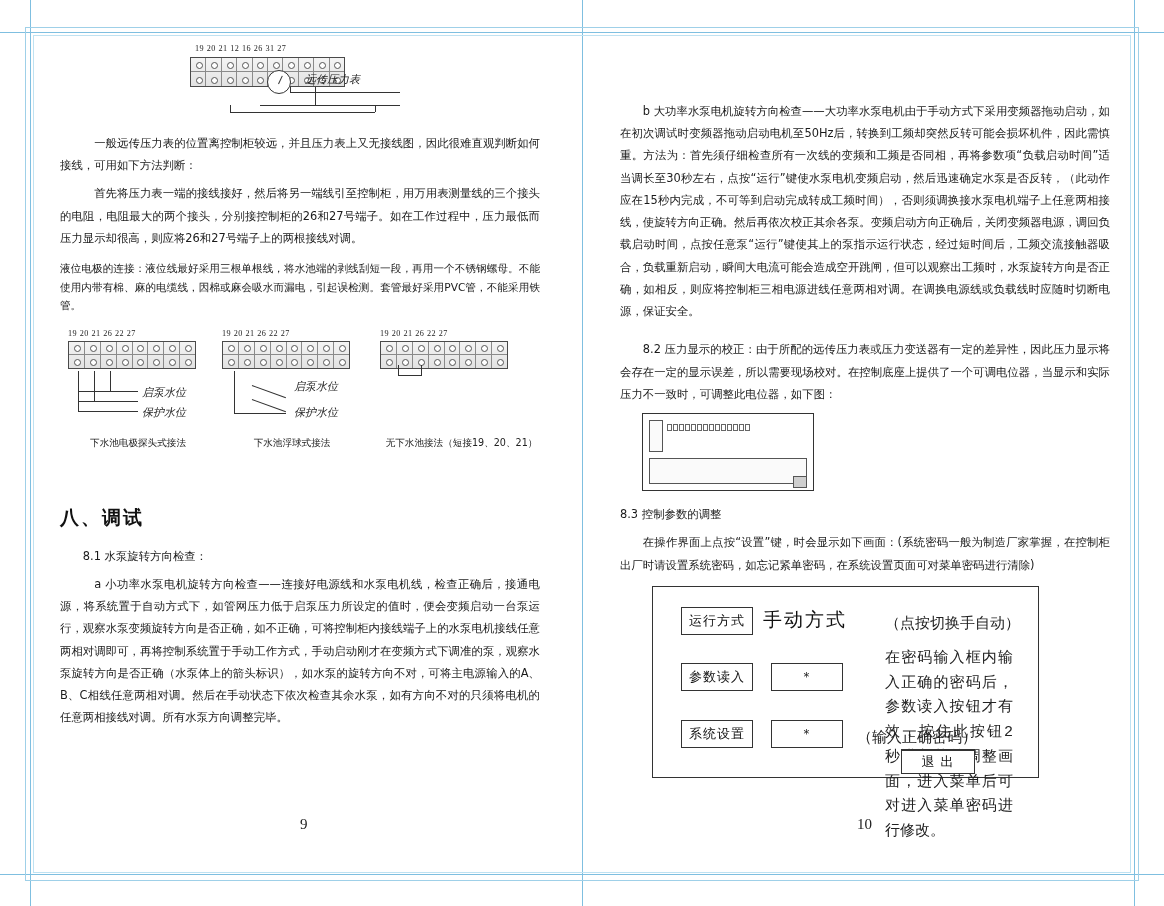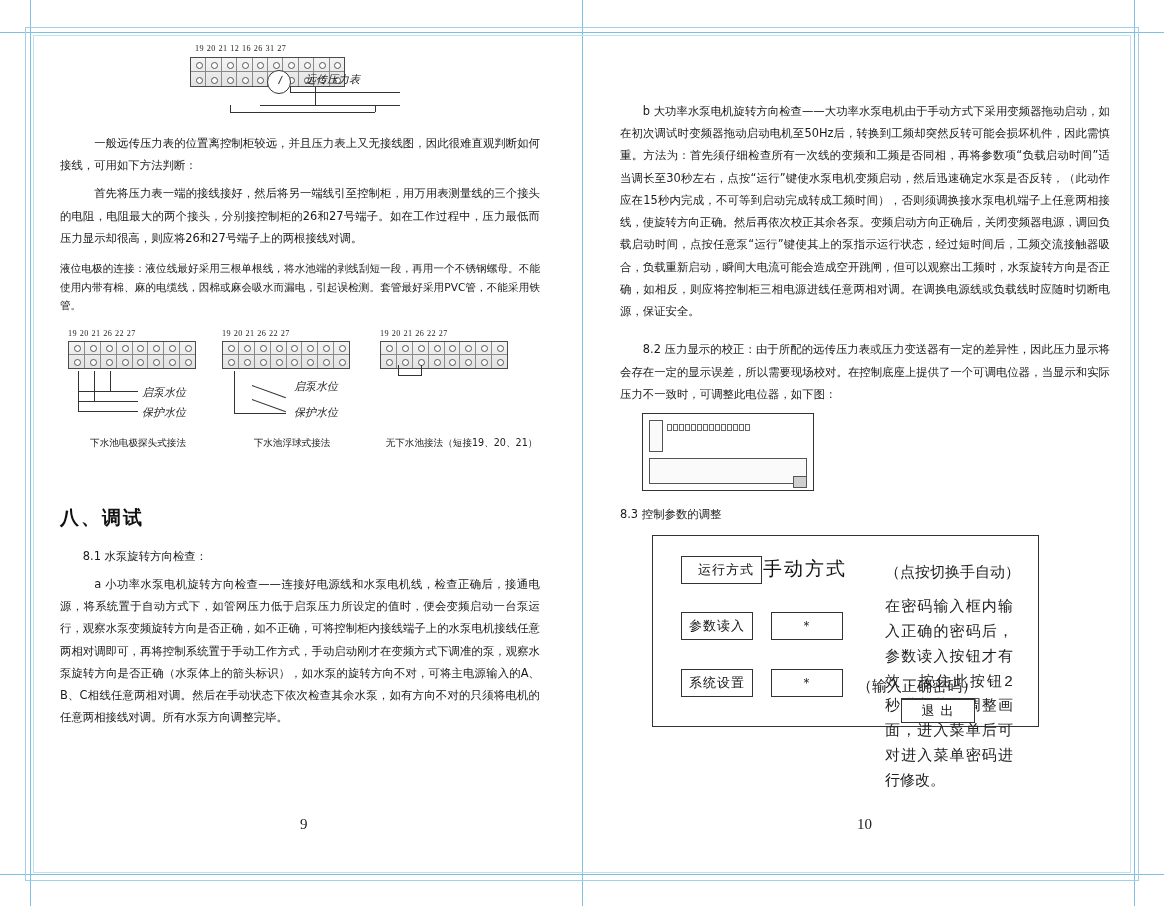--- a/index.html
+++ b/index.html
@@ -335,26 +335,27 @@
             <i></i>
             <i></i>
         </div>
         <div class="plc-inner" style="left:6px;top:44px;width:156px;height:24px;"></div>
         <div class="plc-inner" style="left:150px;top:62px;width:12px;height:10px;background:#cfcfcf;"></div>
       </div>
     </div>
 
     <div class="body-text" style="margin-top:4px;">
       <p class="p">8.3 控制参数的调整</p>
+      <p class="p indent">在操作界面上点按“设置”键，时会显示如下画面：(系统密码一般为制造厂家掌握，在控制柜出厂时请设置系统密码，如忘记紧单密码，在系统设置页面可对菜单密码进行清除)</p>
     </div>
 
     <div style="position:relative;margin-top:10px;height:200px;">
       <div class="screen" style="position:absolute;left:32px;top:0;">
 
-        <div class="btn-box" style="left:28px;top:20px;width:70px;height:26px;padding-left:9px;">运行方式</div>
+        <div class="btn-box" style="left:28px;top:20px;width:70px;height:26px;">运行方式</div>
         <div class="big-label" style="left:110px;top:20px;">手动方式</div>
         <div class="hint" style="left:232px;top:27px;">（点按切换手自动）</div>
 
         <div class="btn-box" style="left:28px;top:76px;width:70px;height:26px;">参数读入</div>
         <div class="btn-box" style="left:118px;top:76px;width:70px;height:26px;">＊</div>
 
         <div class="btn-box" style="left:28px;top:133px;width:70px;height:26px;">系统设置</div>
         <div class="btn-box" style="left:118px;top:133px;width:70px;height:26px;">＊</div>
         <div class="hint" style="left:204px;top:141px;">（输入正确密码）</div>
 

